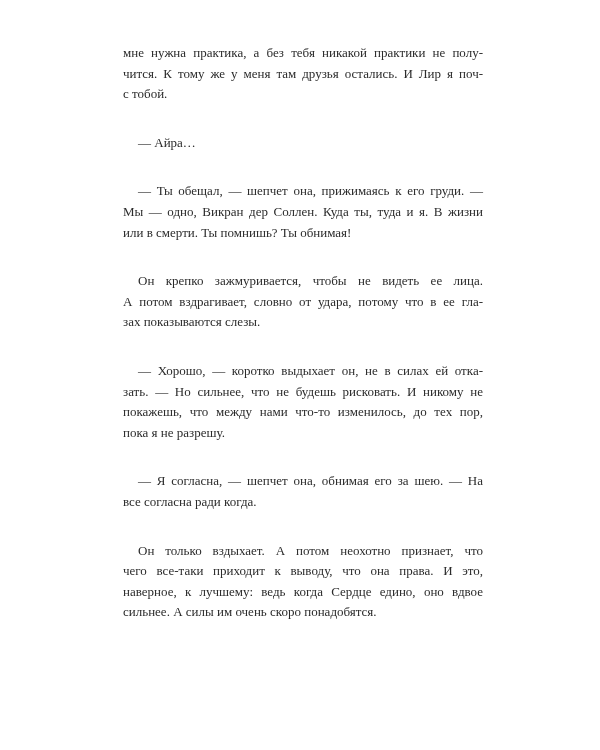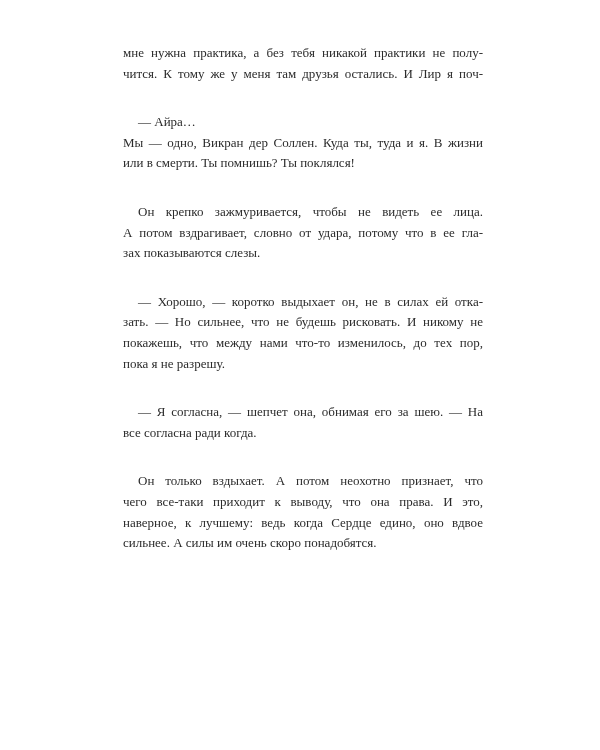--- a/index.html
+++ b/index.html
@@ -48,29 +48,31 @@
   </style>
 </head>
 <body>
 
 <div class="page">
   <div class="text-block">
 
     <div>
       <span class="line">мне нужна практика, а без тебя никакой практики не полу-</span>
       <span class="line">чится. К тому же у меня там друзья остались. И Лир я поч-</span>
+      <span class="line last">с тобой.</span>
     </div>
 
     <div>
       <span class="line indent last">— Айра…</span>
     </div>
 
     <div>
+      <span class="line indent">— Ты обещал, — шепчет она, прижимаясь к его груди. —</span>
       <span class="line">Мы — одно, Викран дер Соллен. Куда ты, туда и я. В жизни</span>
-      <span class="line last">или в смерти. Ты помнишь? Ты поклялся!</span>
+      <span class="line last">или в смерти. Ты помнишь? Ты обнимая!</span>
     </div>
 
     <div>
       <span class="line indent">Он крепко зажмуривается, чтобы не видеть ее лица.</span>
       <span class="line">А потом вздрагивает, словно от удара, потому что в ее гла-</span>
       <span class="line last">зах показываются слезы.</span>
     </div>
 
     <div>
       <span class="line indent">— Хорошо, — коротко выдыхает он, не в силах ей отка-</span>

